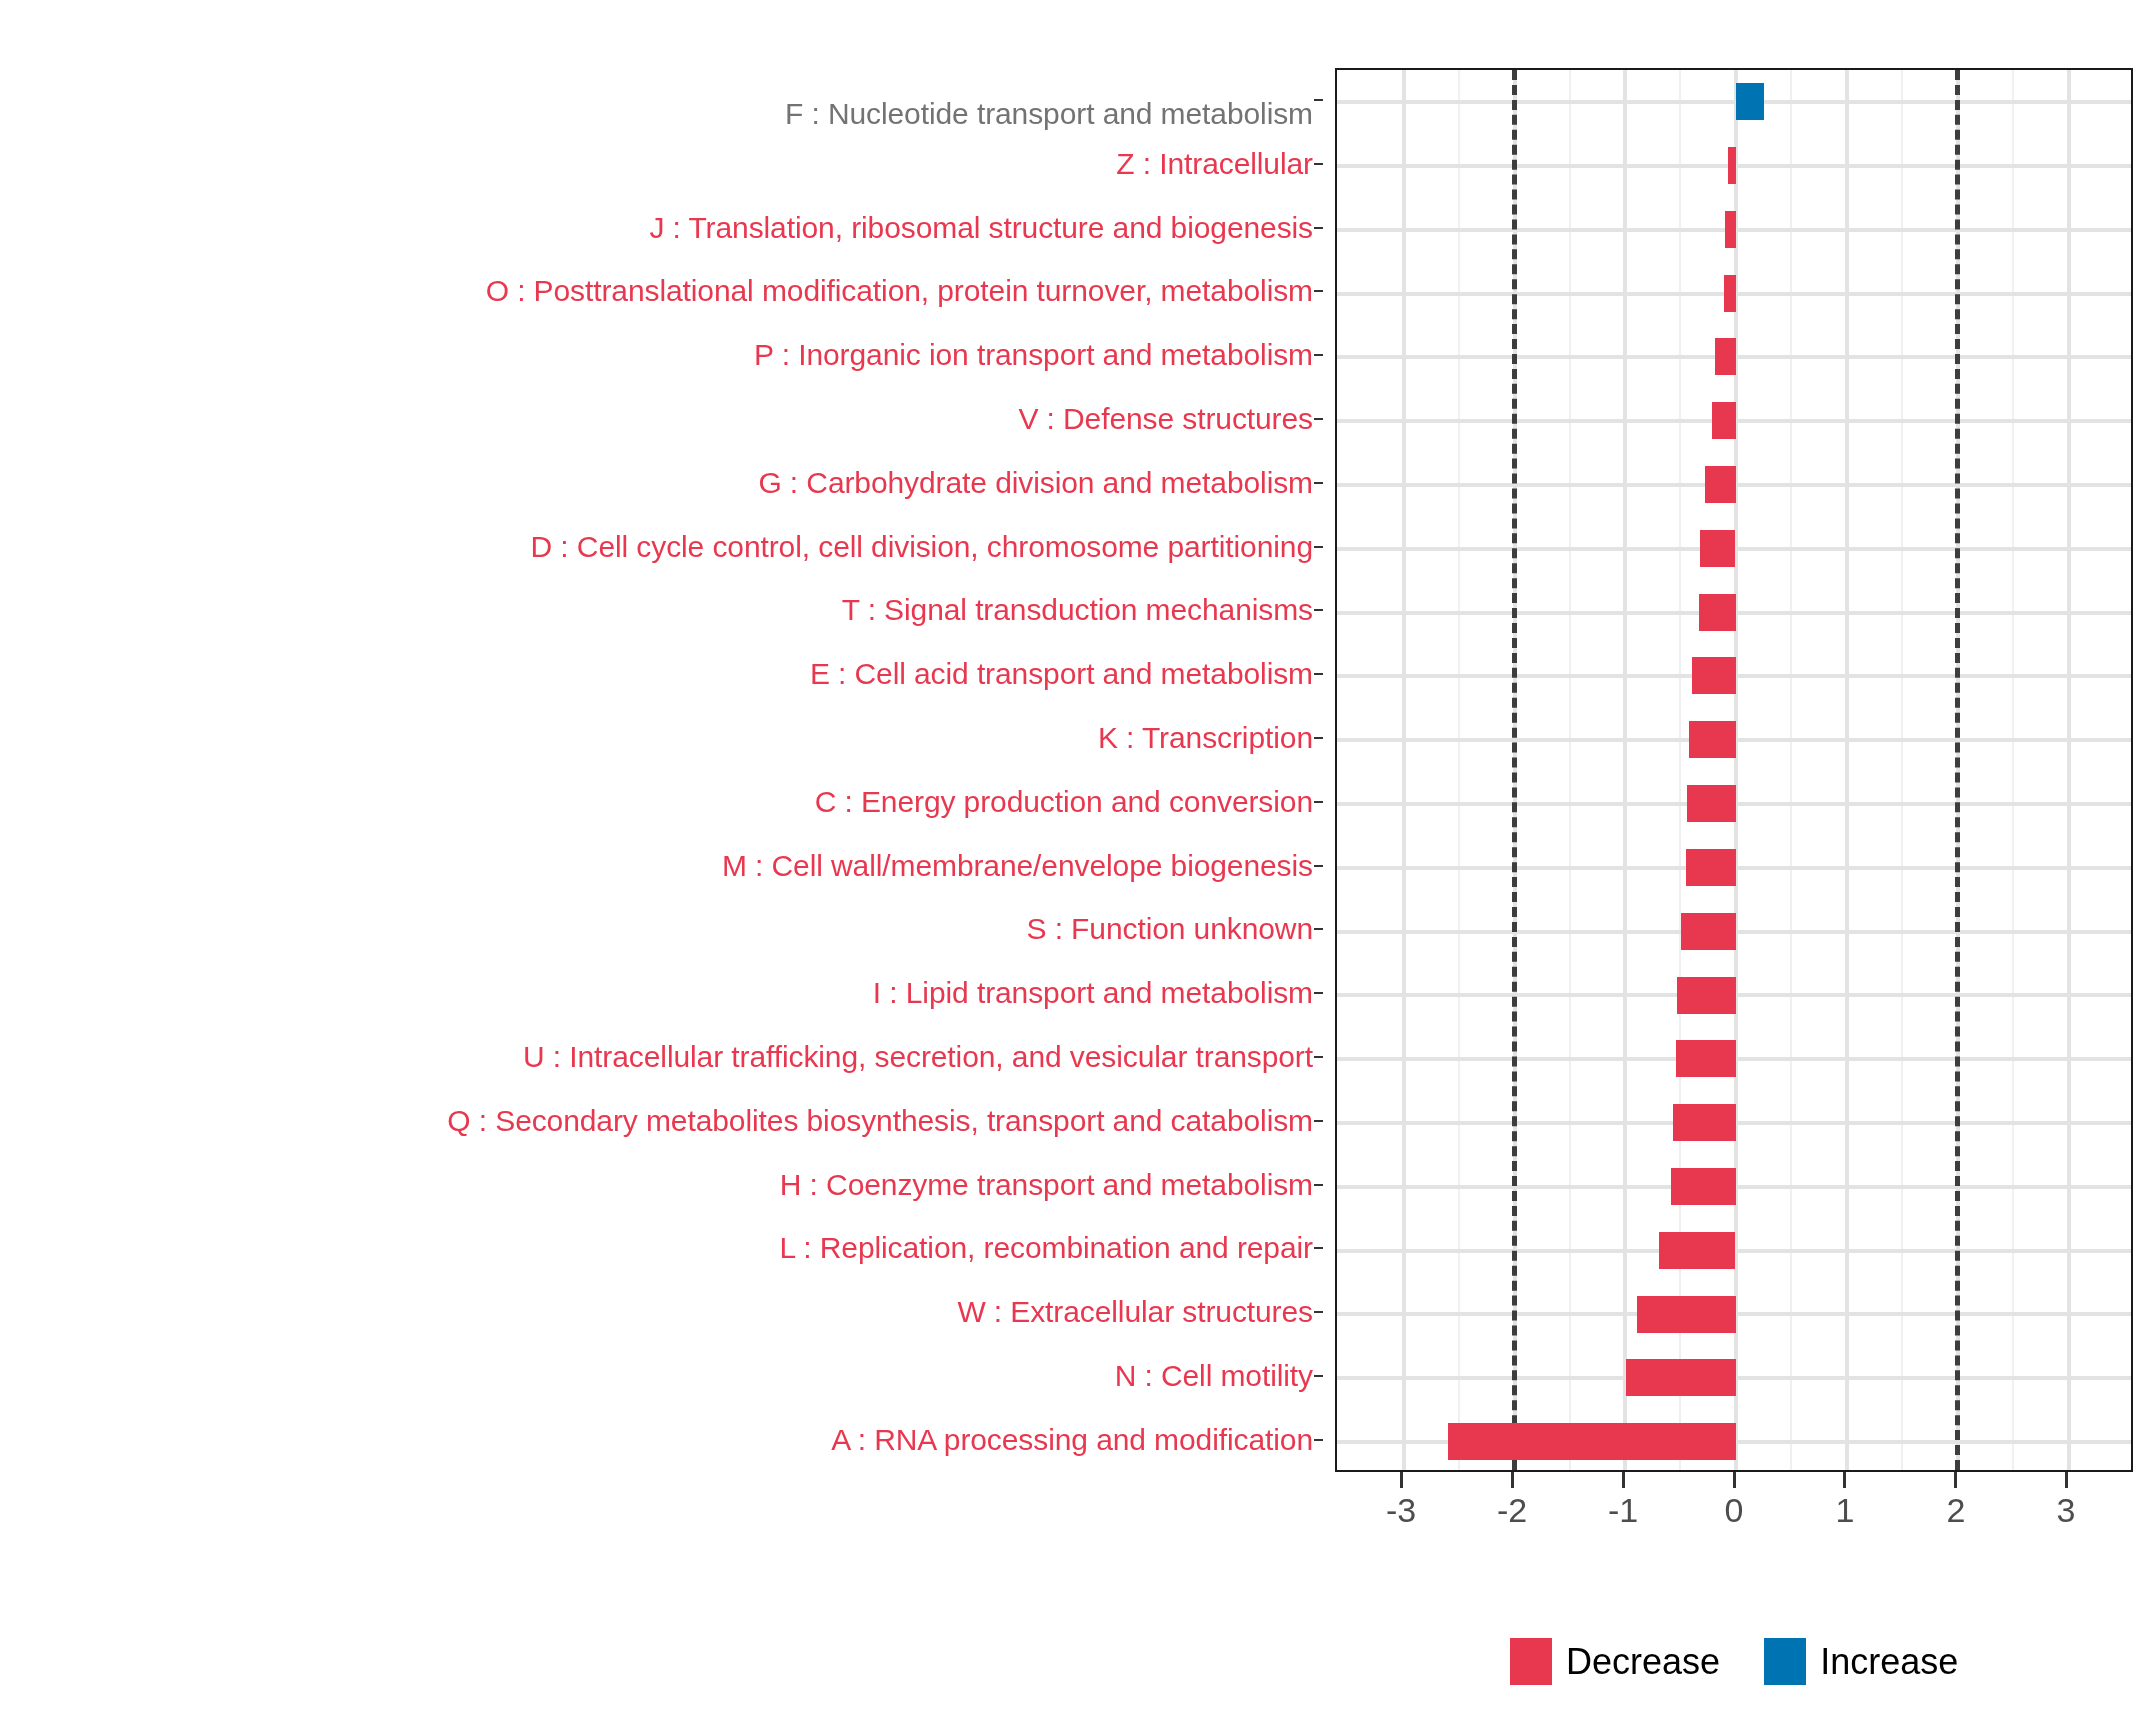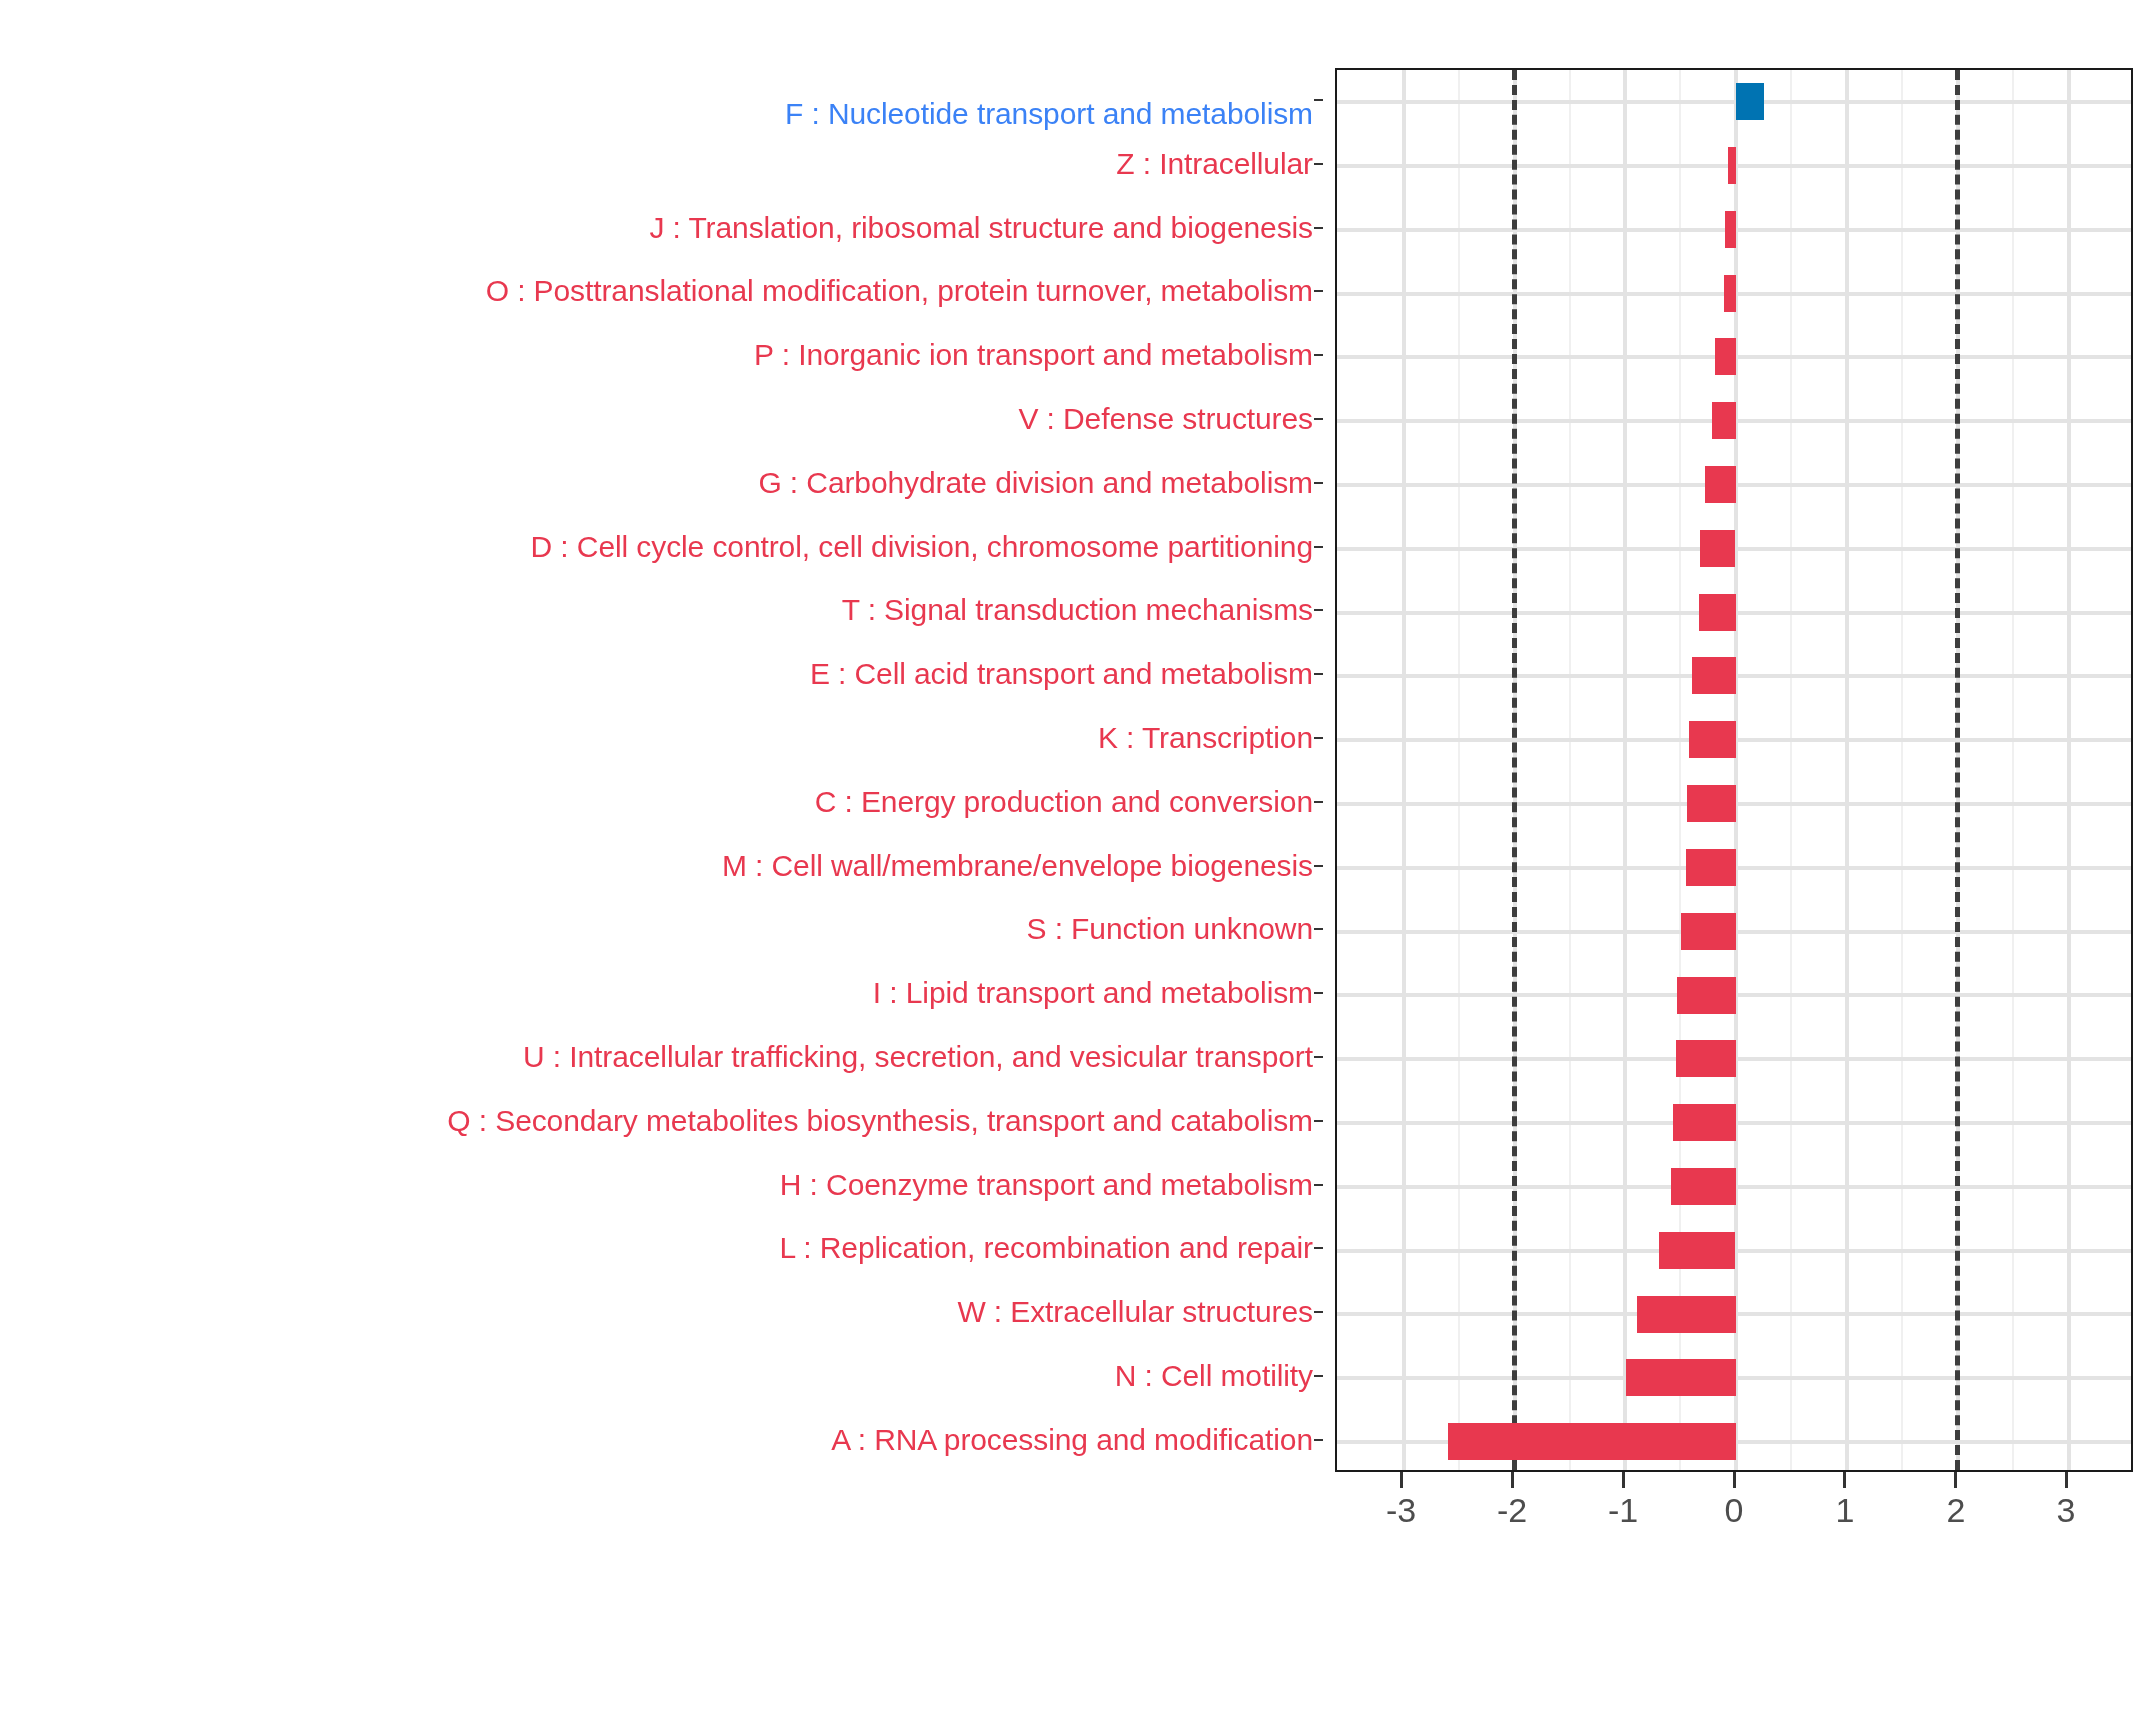--- a/index.html
+++ b/index.html
@@ -37,21 +37,21 @@
     justify-content: flex-end;
     white-space: nowrap;
   }
   .ylabel-text {
     font-size: 30px;
     line-height: 30px;
     letter-spacing: -0.1px;
     padding-right: 10px;
   }
   .ylabel-text.decrease { color: #E8384F; }
-  .ylabel-text.increase { color: #3b82f6; margin-top: 28px; }
+  .ylabel-text.increase { color: #737373; margin-top: 28px; }
   .ytick {
     position: absolute;
     right: 0;
     width: 8.6px;
     height: 2.2px;
     background: #333333;
   }
 
   
   #panel {
@@ -325,15 +325,25 @@
       <div class="xticklabel" style="left: 399px;">0</div>
       <div class="xtick" style="left: 508px;"></div>
       <div class="xticklabel" style="left: 510px;">1</div>
       <div class="xtick" style="left: 619px;"></div>
       <div class="xticklabel" style="left: 621px;">2</div>
       <div class="xtick" style="left: 730px;"></div>
       <div class="xticklabel" style="left: 731px;">3</div>
     </div>
 
 
+  <div id="legend">
+      <div class="legend-item">
+        <span class="legend-swatch decrease"></span>
+        <span class="legend-label">Decrease</span>
+      </div>
+      <div class="legend-item">
+        <span class="legend-swatch increase"></span>
+        <span class="legend-label">Increase</span>
+      </div>
+    </div>
 
 </div>
 
 
 </body></html>

